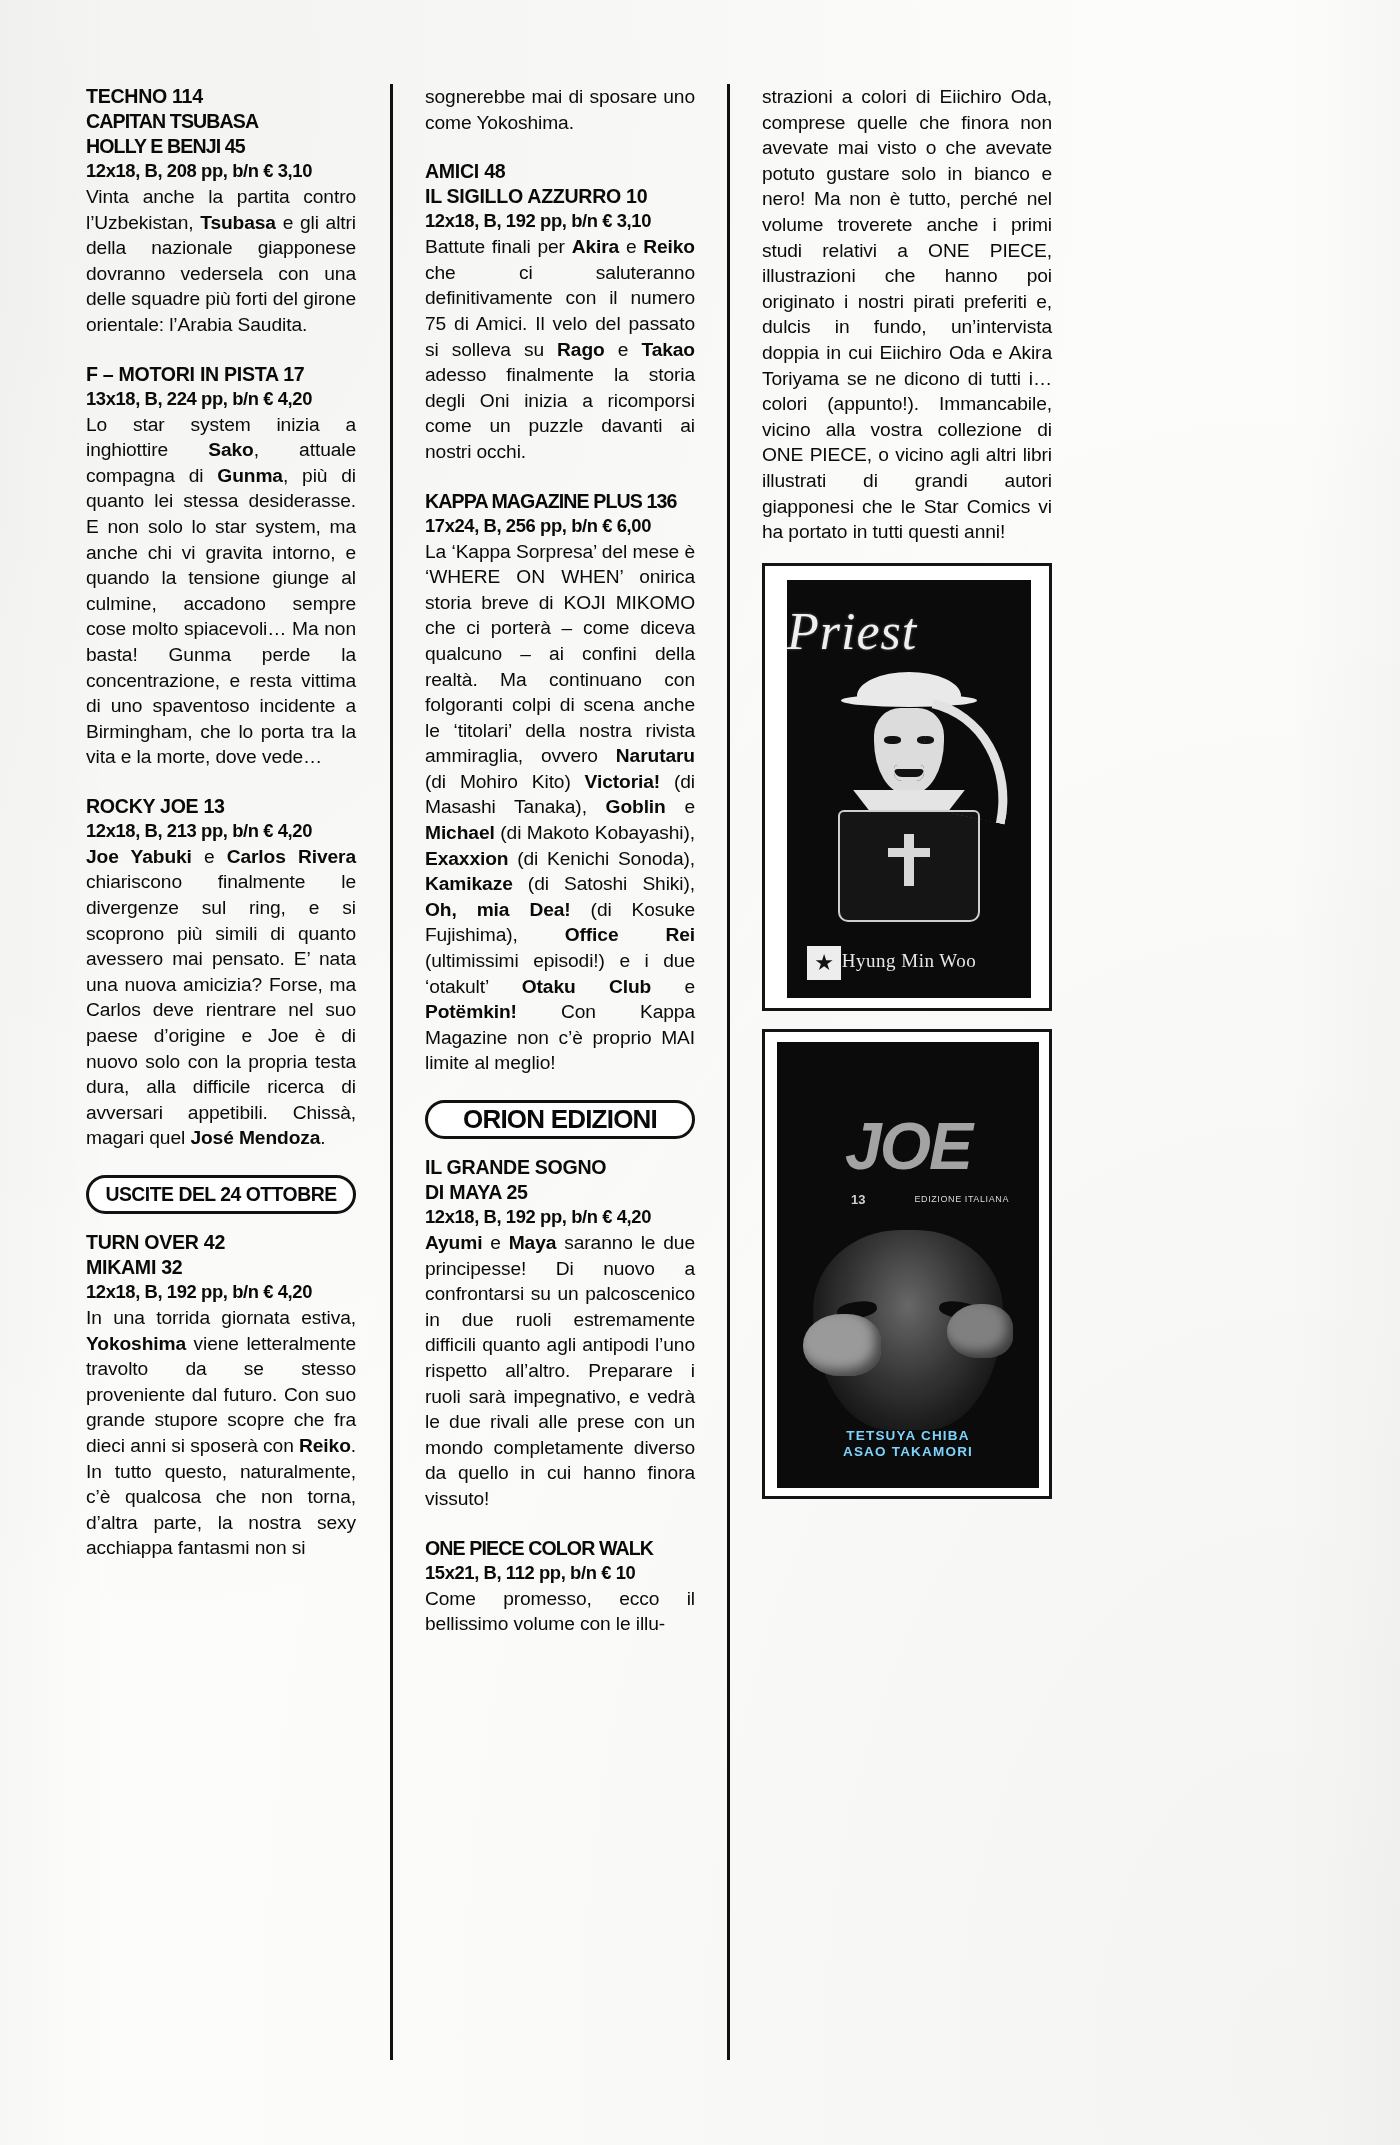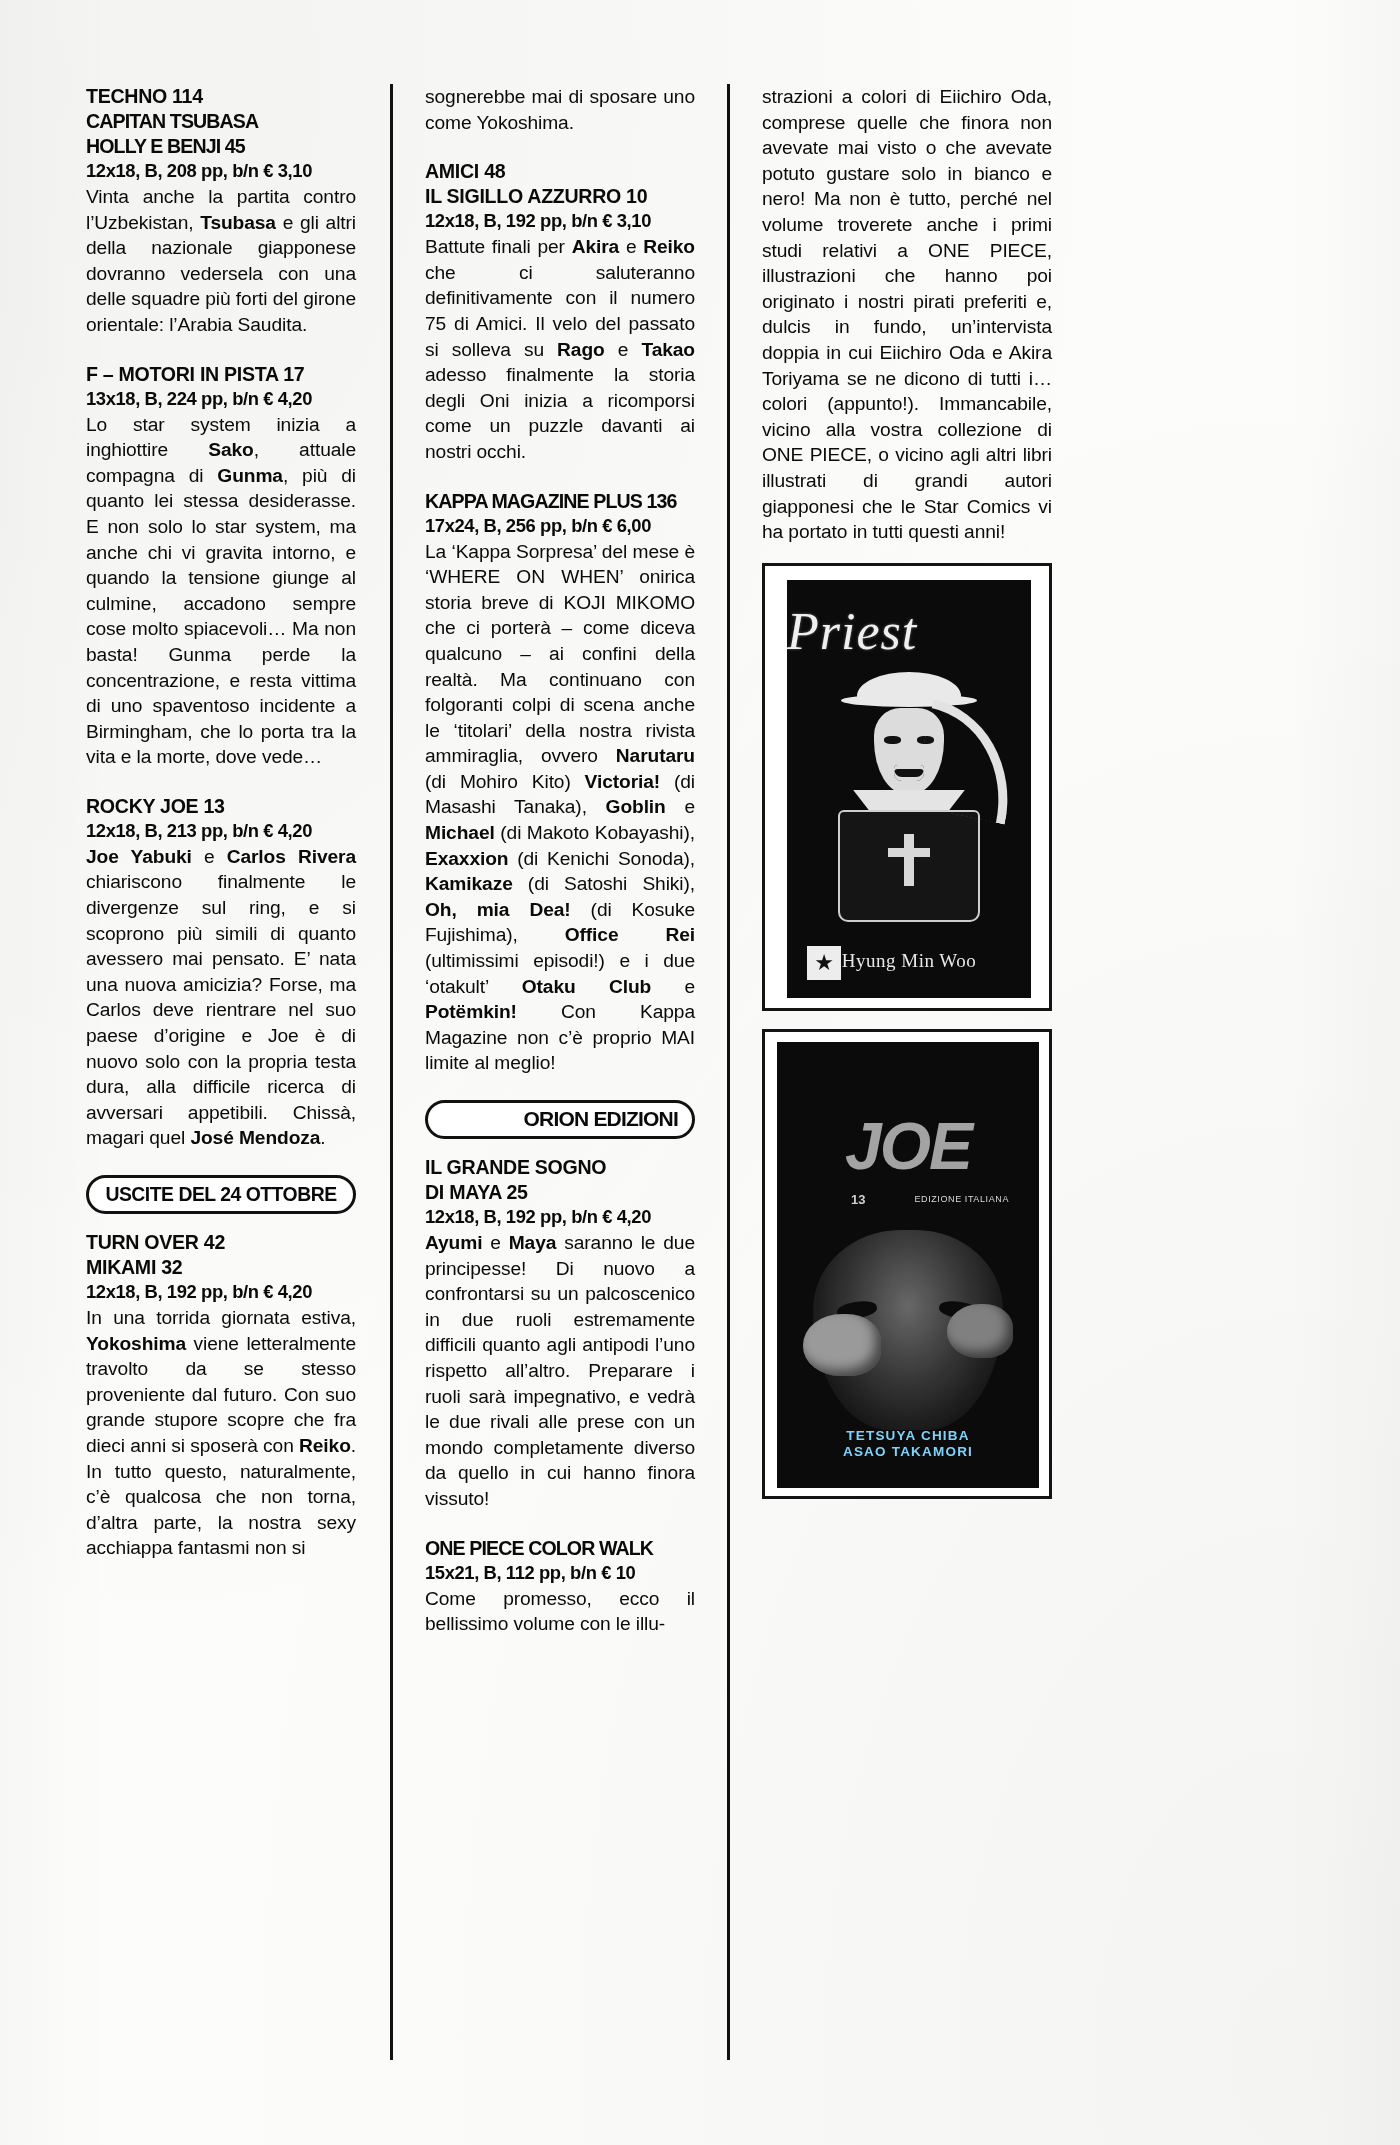--- a/index.html
+++ b/index.html
@@ -91,21 +91,21 @@
     font-weight: bold;
     font-size: 19.4px;
     letter-spacing: -0.5px;
     text-align: center;
     margin: 14px 0 16px 0;
     background: #fff;
     line-height: 24px;
     white-space: nowrap;
     overflow: hidden;
   }
-  .banner.tight { letter-spacing: -0.8px; font-size: 21px; text-align: right; }
+  .banner.tight { letter-spacing: -0.8px; font-size: 26px; }
   
   .cover {
     position: relative;
     background: #fff;
     border: 3px solid #141414;
     margin-top: 18px;
     overflow: hidden;
   }
   .cover-inner {
     position: absolute;

